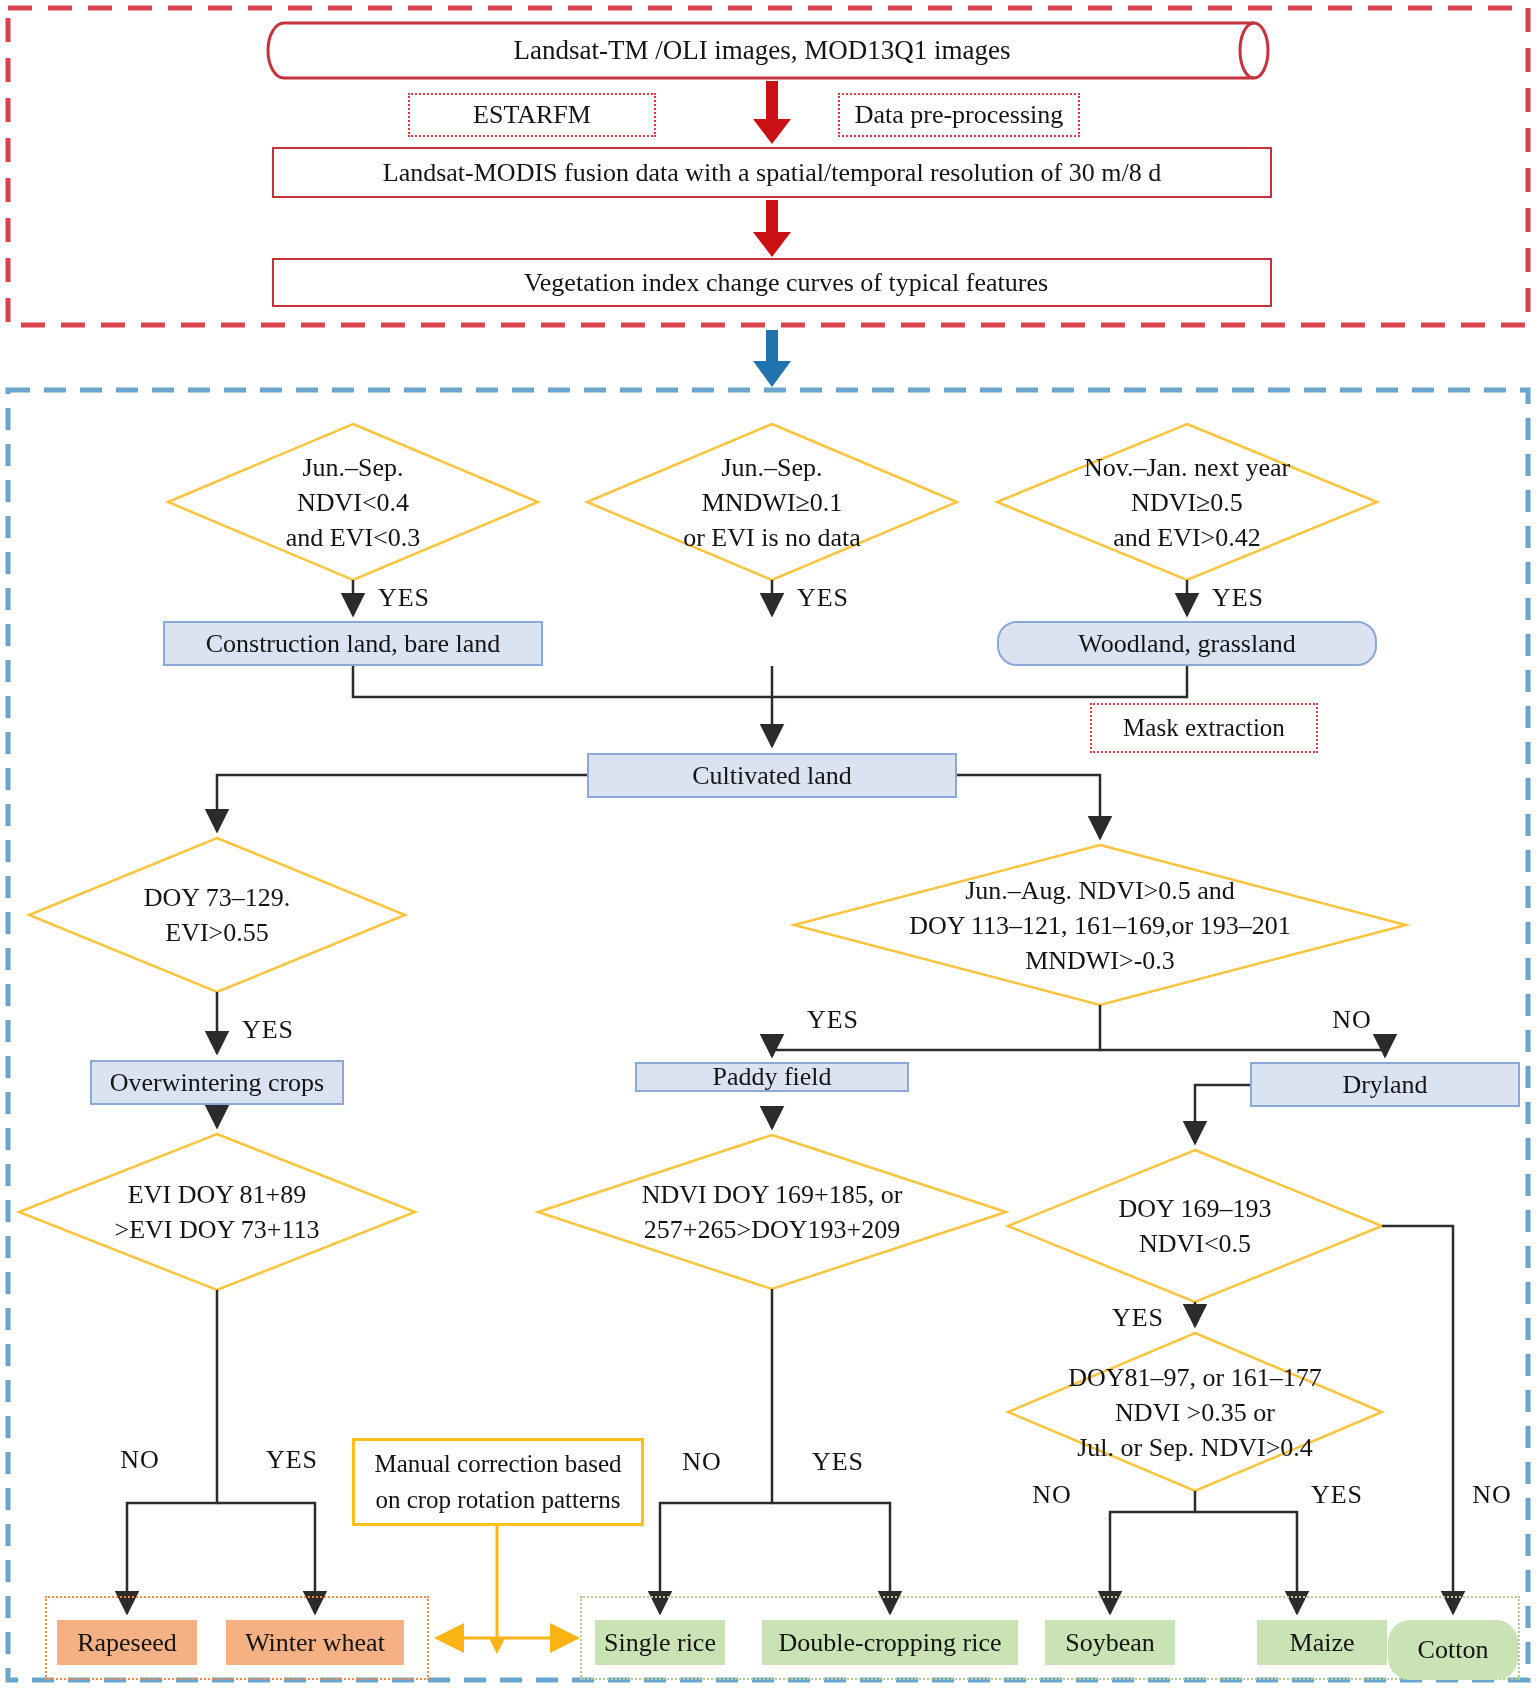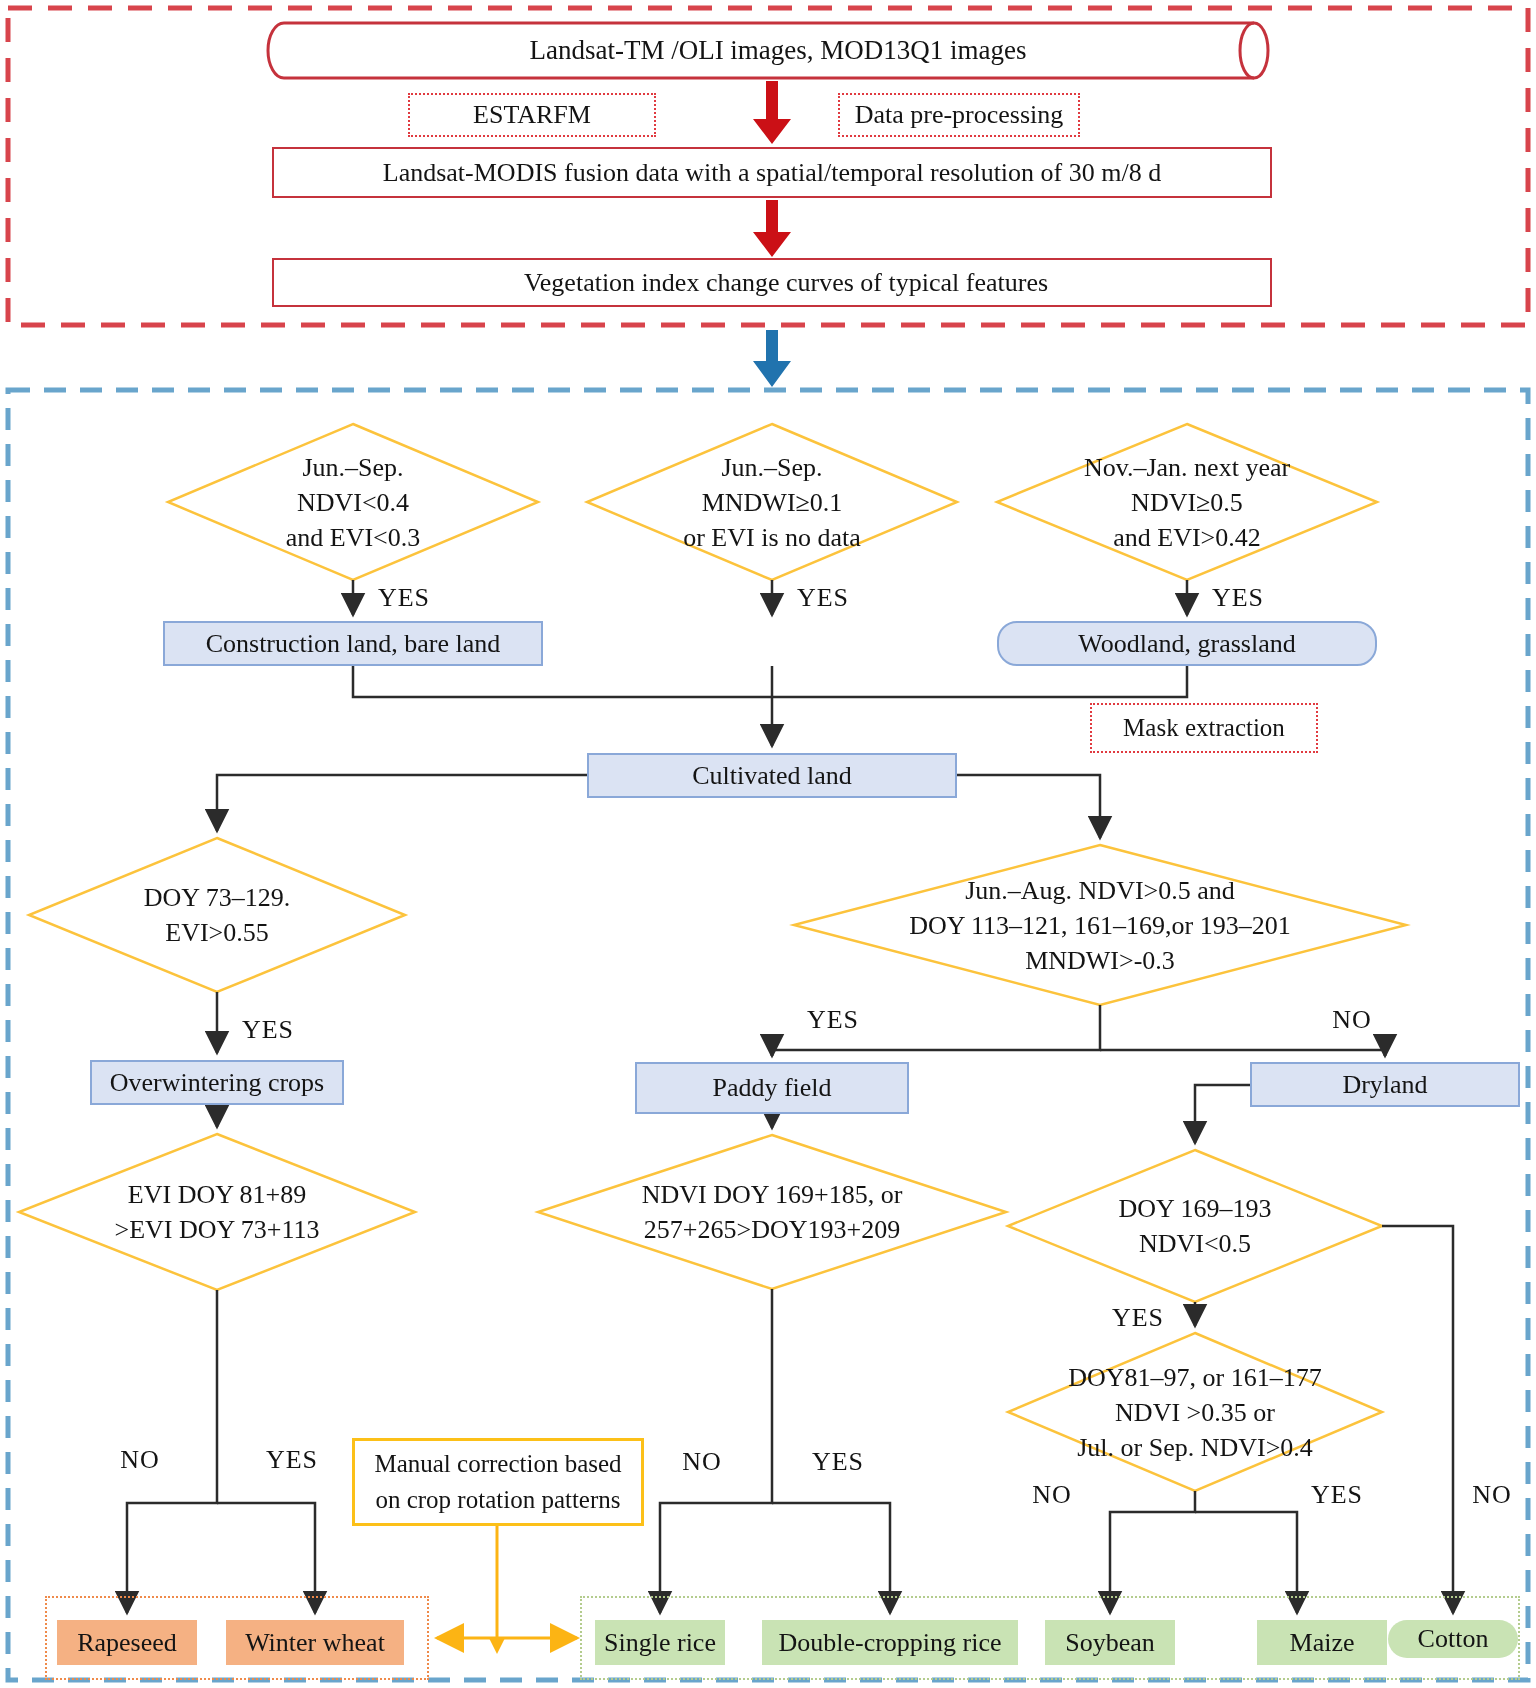--- a/index.html
+++ b/index.html
@@ -95,21 +95,21 @@
     </g>
 
     <g stroke="#fcb414" stroke-width="3" fill="none">
       <line x1="497" y1="1526" x2="497" y2="1638"></line>
       <line x1="497" y1="1638" x2="437" y2="1638" marker-end="url(#ahy)"></line>
       <line x1="497" y1="1638" x2="577" y2="1638" marker-end="url(#ahy)"></line>
     </g>
     <polygon points="489,1638 505,1638 497,1654" fill="#fcb414"></polygon>
   </svg>
 
-  <div class="abs cc cyl-text" style="left:280px;top:23px;width:996px;height:55px;">
+  <div class="abs cc cyl-text" style="left:264px;top:23px;width:996px;height:55px;">
     <span>Landsat-TM /OLI images, MOD13Q1 images</span>
   </div>
 
   <div class="abs cc dotred" style="left:408px;top:93px;width:248px;height:44px;">
     <span>ESTARFM</span>
   </div>
 
   <div class="abs cc dotred" style="left:838px;top:93px;width:242px;height:44px;">
     <span>Data pre-processing</span>
   </div>
@@ -168,21 +168,21 @@
     <div>MNDWI&gt;-0.3</div>
   </div>
 
   <div class="yn" style="left:268px;top:1030px;">YES</div>
   <div class="yn" style="left:833px;top:1020px;">YES</div>
   <div class="yn" style="left:1352px;top:1020px;">NO</div>
 
   <div class="abs cc lav" style="left:90px;top:1060px;width:254px;height:45px;">
     <span>Overwintering crops</span>
   </div>
-  <div class="abs cc lav" style="left:635px;top:1062px;width:274px;height:52px;">
+  <div class="abs cc lav" style="left:635px;top:1062px;width:274px;height:30px;">
     <span>Paddy field</span>
   </div>
   <div class="abs cc lav" style="left:1250px;top:1062px;width:270px;height:45px;">
     <span>Dryland</span>
   </div>
 
   <div class="abs dtext" style="left:19px;top:1134px;width:396px;height:156px;">
     <div>EVI DOY 81+89</div>
     <div>&gt;EVI DOY 73+113</div>
   </div>
@@ -230,17 +230,17 @@
   </div>
   <div class="abs cc crop-g" style="left:762px;top:1620px;width:256px;height:45px;">
     <span>Double-cropping rice</span>
   </div>
   <div class="abs cc crop-g" style="left:1045px;top:1620px;width:130px;height:45px;">
     <span>Soybean</span>
   </div>
   <div class="abs cc crop-g" style="left:1232px;top:1620px;width:130px;height:45px;margin-left:25px;">
     <span>Maize</span>
   </div>
-  <div class="abs cc crop-g" style="left:1388px;top:1620px;width:130px;height:38px;border-radius:22px;">
+  <div class="abs cc crop-g" style="left:1388px;top:1620px;width:130px;height:60px;border-radius:22px;">
     <span>Cotton</span>
   </div>
 
 </div>
 
 </body></html>

